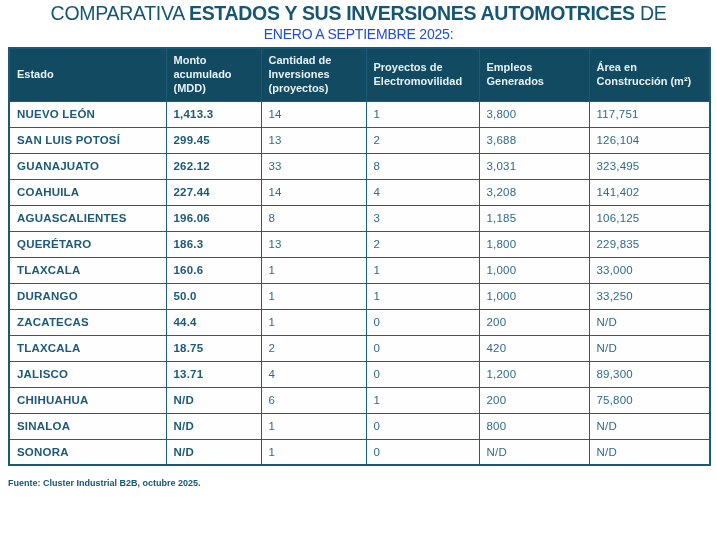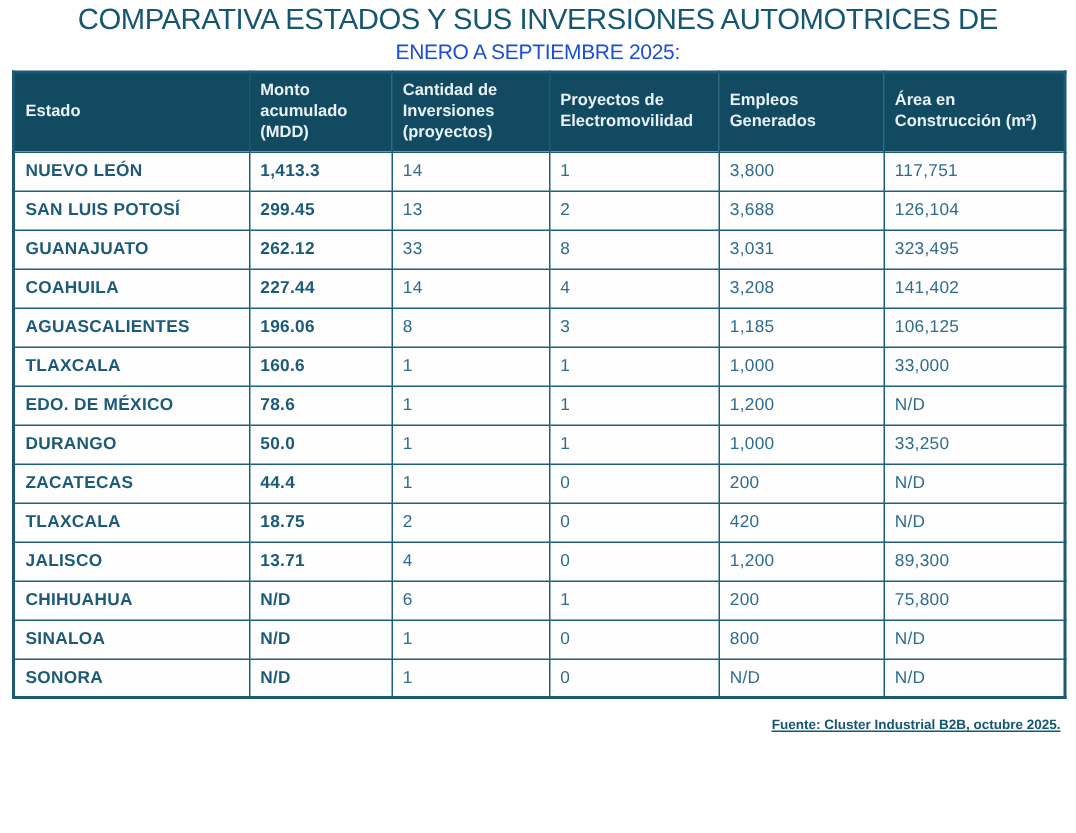--- a/index.html
+++ b/index.html
@@ -12,21 +12,21 @@
 
   .title {
     text-align: center;
     color: #155672;
     font-size: 19.5px;
     font-weight: 400;
     letter-spacing: -0.3px;
     line-height: 1.1;
     white-space: nowrap;
   }
-  .title strong { font-weight: 400; }
+  .title strong { font-weight: 700; }
   .subtitle {
     text-align: center;
     color: #1d4ed8;
     font-size: 14px;
     font-weight: 400;
     letter-spacing: -0.2px;
     margin-top: 2px;
     margin-bottom: 5px;
   }
 
@@ -64,27 +64,25 @@
     color: #2f6b8c;
     vertical-align: middle;
     letter-spacing: 0.2px;
   }
   td.col0, td.col1 {
     font-weight: 700;
     color: #1c5a78;
   }
 
   .footer {
-    text-align: right;
     color: #155672;
     font-size: 9px;
     font-weight: 700;
     margin-top: 12px;
     padding-right: 2px;
-    text-decoration: underline;
   }
 </style>
 </head>
 <body>
 
 <h1 class="title"><span>COMPARATIVA </span><strong>ESTADOS Y SUS INVERSIONES AUTOMOTRICES</strong><span> DE</span></h1>
 <div class="subtitle">ENERO A SEPTIEMBRE 2025:</div>
 
 <table>
   <colgroup>
@@ -140,34 +138,34 @@
       </tr>
       <tr>
         <td class="col0">AGUASCALIENTES</td>
         <td class="col1">196.06</td>
         <td class="col2">8</td>
         <td class="col3">3</td>
         <td class="col4">1,185</td>
         <td class="col5">106,125</td>
       </tr>
       <tr>
+        <td class="col0">QUERÉTARO</td>
+        <td class="col1">186.3</td>
+        <td class="col2">13</td>
+        <td class="col3">2</td>
+        <td class="col4">1,800</td>
+        <td class="col5">229,835</td>
+      </tr>
+      <tr>
         <td class="col0">TLAXCALA</td>
         <td class="col1">160.6</td>
         <td class="col2">1</td>
         <td class="col3">1</td>
         <td class="col4">1,000</td>
         <td class="col5">33,000</td>
-      </tr>
-      <tr>
-        <td class="col0">EDO. DE MÉXICO</td>
-        <td class="col1">78.6</td>
-        <td class="col2">1</td>
-        <td class="col3">1</td>
-        <td class="col4">1,200</td>
-        <td class="col5">N/D</td>
       </tr>
       <tr>
         <td class="col0">DURANGO</td>
         <td class="col1">50.0</td>
         <td class="col2">1</td>
         <td class="col3">1</td>
         <td class="col4">1,000</td>
         <td class="col5">33,250</td>
       </tr>
       <tr>

